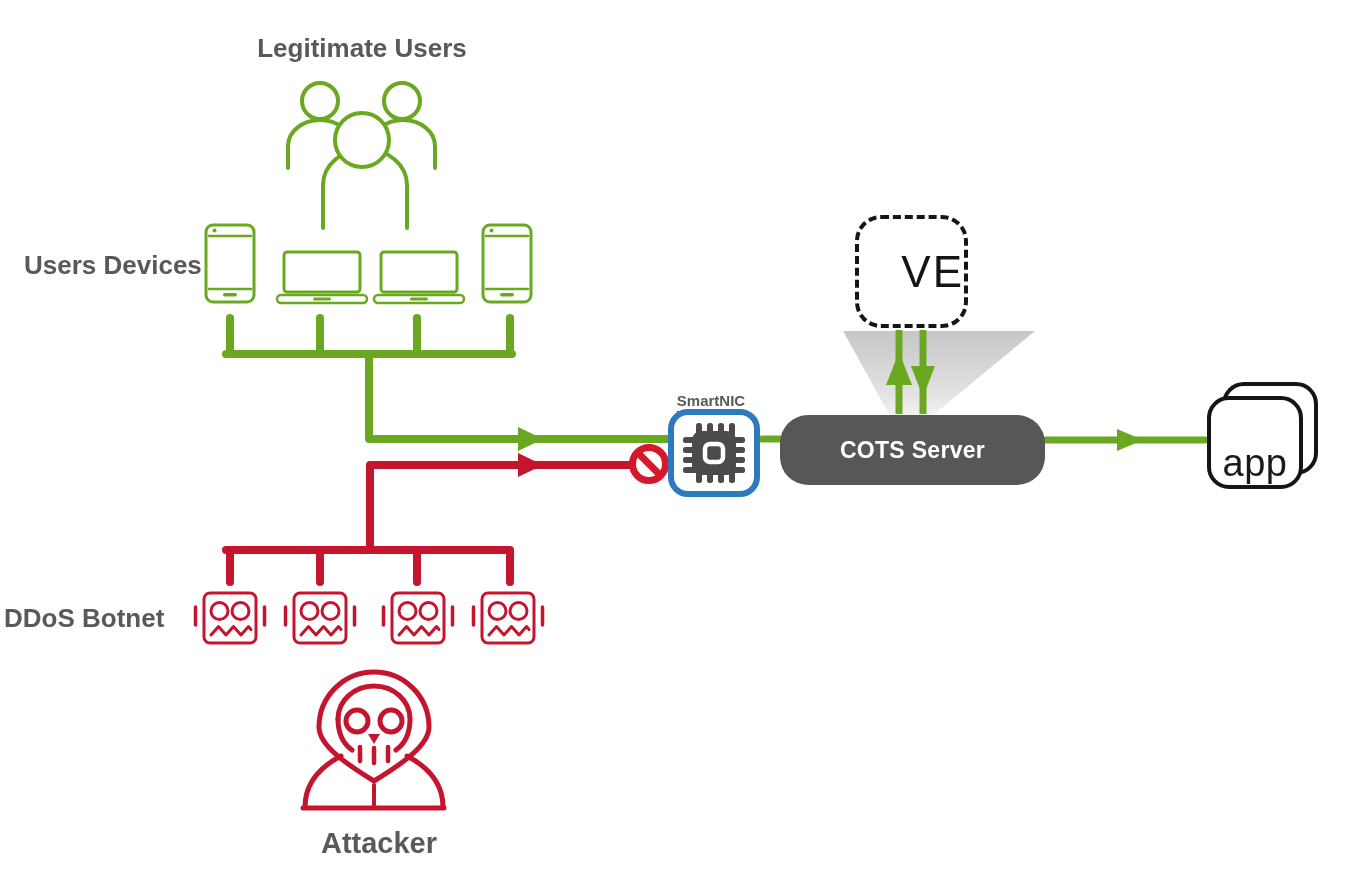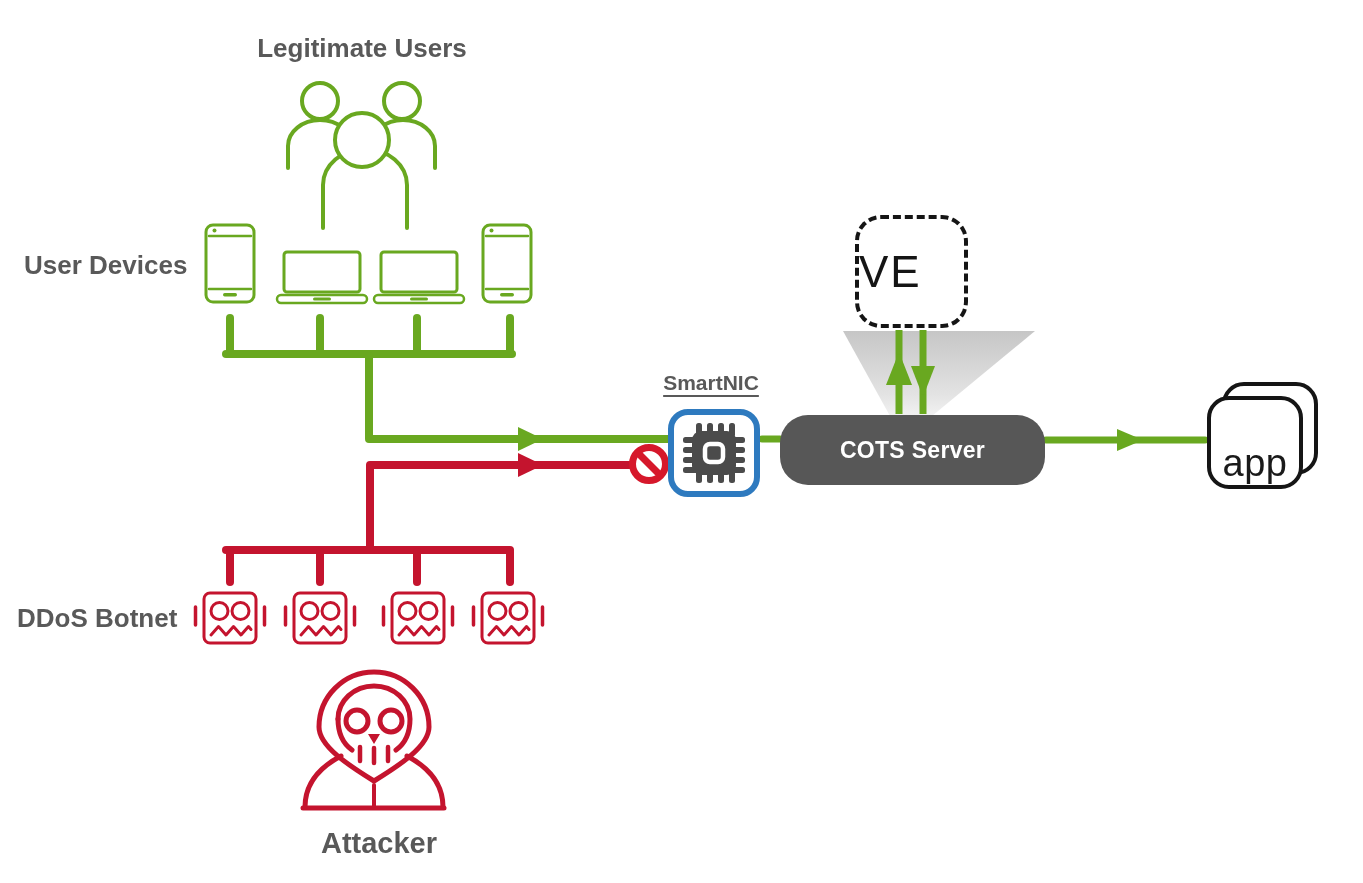--- a/index.html
+++ b/index.html
@@ -11,29 +11,29 @@
           font-family:"Liberation Sans",sans-serif;}
   .layer{position:absolute;left:0;top:0;}
   
   .sg{stroke:var(--green);} .fg{fill:var(--green);}
   .sr{stroke:var(--red);}   .fr{fill:var(--red);}
   .nf{fill:none} .fw{fill:#fff}
   
   .lbl{position:absolute;color:var(--gray-text);font-weight:700;white-space:nowrap;}
   .lbl-legit{left:362px;top:33px;font-size:26px;transform:translateX(-50%);}
   .lbl-devices{left:24px;top:250px;font-size:26px;}
-  .lbl-botnet{left:17px;top:603px;font-size:26px;}
+  .lbl-botnet{left:4px;top:603px;font-size:26px;}
   .lbl-attacker{left:373px;top:827px;font-size:29px;transform:translateX(-50%);margin-left:6px;}
-  .lbl-smartnic{left:711px;top:371px;font-size:21px;transform:translateX(-50%);
+  .lbl-smartnic{left:711px;top:392px;font-size:15px;transform:translateX(-50%);
       text-decoration-line:underline;text-decoration-style:wavy;
       text-decoration-color:#e8392e;text-decoration-thickness:2px;text-underline-offset:5px;text-decoration:underline;}
   
   .ve-box{position:absolute;left:855px;top:215px;width:113px;height:113px;box-sizing:border-box;
       border:4px dashed var(--ink);border-radius:26px;background:#fff;
-      display:flex;align-items:center;justify-content:flex-start;
+      display:flex;align-items:center;justify-content:flex-end;
       font-size:44px;letter-spacing:2px;color:var(--ink);}
   .cots-box{position:absolute;left:780px;top:415px;width:265px;height:70px;box-sizing:border-box;
       background:var(--dark-box);border-radius:28px;display:flex;align-items:center;justify-content:center;
       color:#fff;font-weight:700;font-size:23px;letter-spacing:.3px;}
   .nic-box{position:absolute;left:668px;top:409px;width:92px;height:88px;box-sizing:border-box;
       border:6px solid var(--blue-border);border-radius:20px;background:#fff;
       display:flex;align-items:center;justify-content:center;}
   .app-back{position:absolute;left:1222px;top:382px;width:96px;height:93px;box-sizing:border-box;
       border:4px solid var(--ink);border-radius:22px;background:#fff;}
   .app-front{position:absolute;left:1207px;top:396px;width:96px;height:93px;box-sizing:border-box;
@@ -144,21 +144,21 @@
       <polygon class="fg" points="911,366 935,366 923,397"></polygon>
     </g>
 
     <g>
       <circle cx="649" cy="464" r="16.5" fill="#fff" stroke="var(--prohibit-red)" stroke-width="7"></circle>
       <line x1="637.5" y1="452.5" x2="660.5" y2="475.5" stroke="var(--prohibit-red)" stroke-width="7"></line>
     </g>
   </svg>
 
   <div class="lbl lbl-legit">Legitimate Users</div>
-  <div class="lbl lbl-devices">User Devices</div>
+  <div class="lbl lbl-devices">Users Devices</div>
   <div class="lbl lbl-botnet">DDoS Botnet</div>
   <div class="lbl lbl-attacker">Attacker</div>
   <div class="lbl lbl-smartnic">SmartNIC</div>
 
   <div class="ve-box">
     <span>VE</span>
   </div>
 
   <div class="cots-box">
     <span>COTS Server</span>

